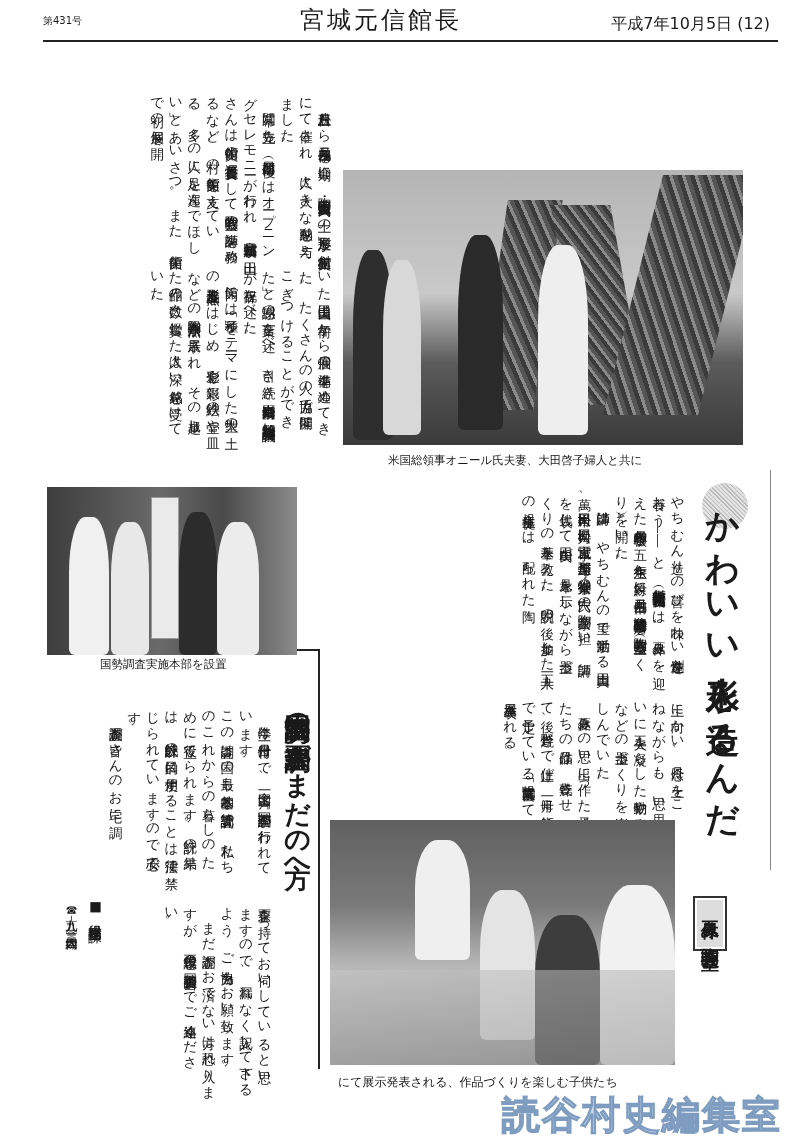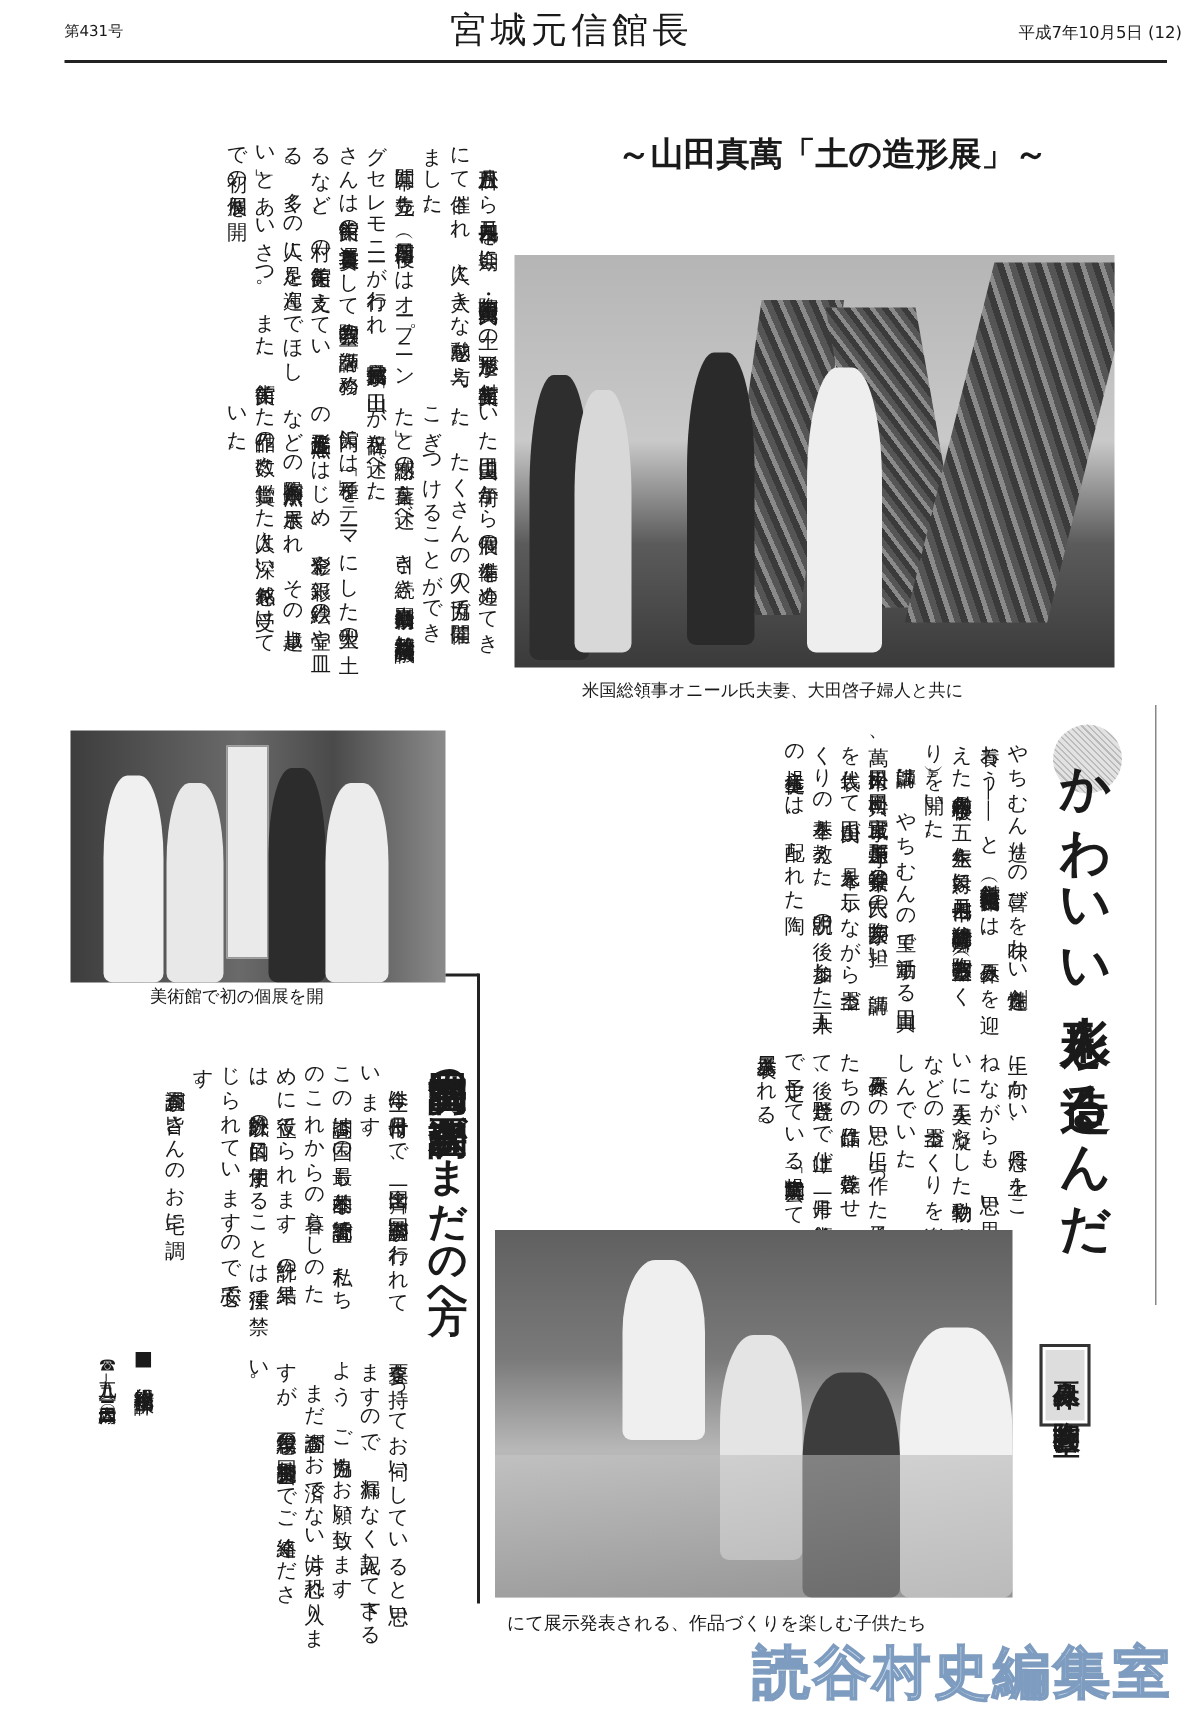--- a/index.html
+++ b/index.html
@@ -1,20 +1,20 @@
 <!DOCTYPE html>
 <html><head>
 <meta charset="utf-8">
 <style>
   html,body{margin:0;padding:0;background:#fff;}
   body{width:800px;height:1148px;position:relative;overflow:hidden;font-family:"DejaVu Serif",serif;color:#1a1a1a;}
   .abs{position:absolute;}
   .hdr-left{left:43px;top:14px;font-family:"DejaVu Sans",sans-serif;font-size:10px;}
   .hdr-title{left:300px;top:4px;font-size:24px;letter-spacing:3px;}
-  .hdr-right{right:12px;top:14px;font-family:"DejaVu Sans",sans-serif;font-size:11px;}
+  .hdr-right{right:30px;top:14px;font-family:"DejaVu Sans",sans-serif;font-size:16px;}
   .hdr-rule{left:43px;top:40px;width:735px;height:2px;background:#222;}
   .vt{writing-mode:vertical-rl;font-size:13.5px;line-height:18.6px;letter-spacing:0.6px;}
   .vt p{margin:0;}
   .head1{left:355px;top:86px;width:400px;text-align:center;}
   .head1 .main{font-size:33px;font-weight:bold;letter-spacing:1px;white-space:nowrap;}
   .head1 .sub{font-size:22px;font-weight:bold;margin-top:2px;white-space:nowrap;}
   .photo{background:#7a7a7a;overflow:hidden;}
   .caption{font-family:Liberation Sans, sans-serif;font-size:11.5px;white-space:nowrap;}
   .vhead{writing-mode:vertical-rl;font-weight:bold;white-space:nowrap;}
   .circle{border-radius:50%;background:repeating-linear-gradient(45deg,#bbb 0 1px,#e2e2e2 1px 3px);}
@@ -37,42 +37,41 @@
   <p style="text-indent:1em;">八月五日から九月二十四日を会期に、陶芸家・山田真萬氏の「土の造形展」が村立美術館にて催され、人々に大きな感動を与えました。</p>
   <p style="text-indent:1em;">開幕に先立ち、前日（四日午後）にはオープニングセレモニーが行われ、宮城元信館長が「山田さんは美術館の運営委員長として陶芸教室の講師を務めるなど、村の美術館を支えている。多くの人に足を運んでほしい」とあいさつ。また、美術館で初の個展を開</p>
 </div>
 
 <div class="abs vt" style="left:44px;top:262px;height:170px;width:290px;">
   <p>いた山田氏は「一年前から個展の準備を進めてきた。たくさんの人の協力で開催にこぎつけることができた」と感謝の言葉を述べ、引き続き当真嗣清助役や知花治雄村議会副議長が祝辞を述べた。</p>
   <p style="text-indent:1em;">館内には「種子」をテーマにした大型の土の造形作品五点をはじめ、金彩や銀彩、鉄絵の壷や皿などの陶器類六十点が展示され、その卓越した作品の数々に鑑賞した人々は深い感銘を受けていた。</p>
 </div>
 
 <div class="abs head1">
-  <div class="sub">～山田真萬「土の造形展」～</div>
 </div>
 
 <div class="abs photo" style="left:343px;top:170px;width:400px;height:275px;background:linear-gradient(#b5b5b5 0,#c9c9c9 45%,#5b5b5b 70%,#3a3a3a 100%);">
   <div class="sculpt" style="left:150px;top:30px;width:55px;height:210px;transform:skewX(-8deg);"></div>
   <div class="sculpt" style="left:225px;top:35px;width:60px;height:200px;transform:skewX(10deg);"></div>
   <div class="sculpt" style="left:290px;top:5px;width:95px;height:240px;transform:skewX(-14deg);"></div>
   <div class="person" style="left:10px;top:80px;width:40px;height:190px;background:#2e2e2e;"></div>
   <div class="person" style="left:40px;top:90px;width:38px;height:175px;background:#d8d8d8;"></div>
   <div class="person" style="left:115px;top:65px;width:45px;height:195px;background:#2a2a2a;"></div>
   <div class="person" style="left:195px;top:75px;width:50px;height:190px;background:#eee;"></div>
 </div>
 <div class="abs caption" style="left:388px;top:453px;">米国総領事オニール氏夫妻、大田啓子婦人と共に</div>
 
 <div class="abs photo" style="left:47px;top:487px;width:250px;height:168px;background:linear-gradient(90deg,#3d3d3d,#6a6a6a 45%,#4a4a4a 70%,#8b8b8b);">
   <div style="position:absolute;left:104px;top:10px;width:26px;height:140px;background:#eaeaea;border:1px solid #999;"></div>
   <div class="person" style="left:22px;top:30px;width:40px;height:138px;background:#f0f0f0;"></div>
   <div class="person" style="left:64px;top:35px;width:38px;height:133px;background:#e8e8e8;"></div>
   <div class="person" style="left:132px;top:25px;width:38px;height:143px;background:#2c2c2c;"></div>
   <div class="person" style="left:170px;top:35px;width:42px;height:133px;background:#ececec;"></div>
 </div>
-<div class="abs caption" style="left:100px;top:657px;">美術館で初の個展を開</div>
+<div class="abs caption" style="left:100px;top:657px;">国勢調査実施本部を設置</div>
 
 <div class="abs hline" style="left:297px;top:649px;width:22px;"></div>
 <div class="abs vline" style="left:318px;top:649px;height:420px;"></div>
 
 <div class="abs vhead" style="left:282px;top:695px;font-size:26px;line-height:32px;">国勢調査の調査票がまだの方へ</div>
 
 <div class="abs vt" style="left:44px;top:702px;height:175px;width:230px;">
   <p style="text-indent:1em;">今年は十月一日付けで、全国一斉に「国勢調査」が行われています。</p>
   <p>この調査は国の最も基本的な統計調査で、私たちのこれからの暮らしのために役立てられます。統計の結果は、統計以外の目的に使用することは法律で禁じられていますので安心です。</p>
   <p style="text-indent:1em;">調査員が皆さんのお宅に調</p>

